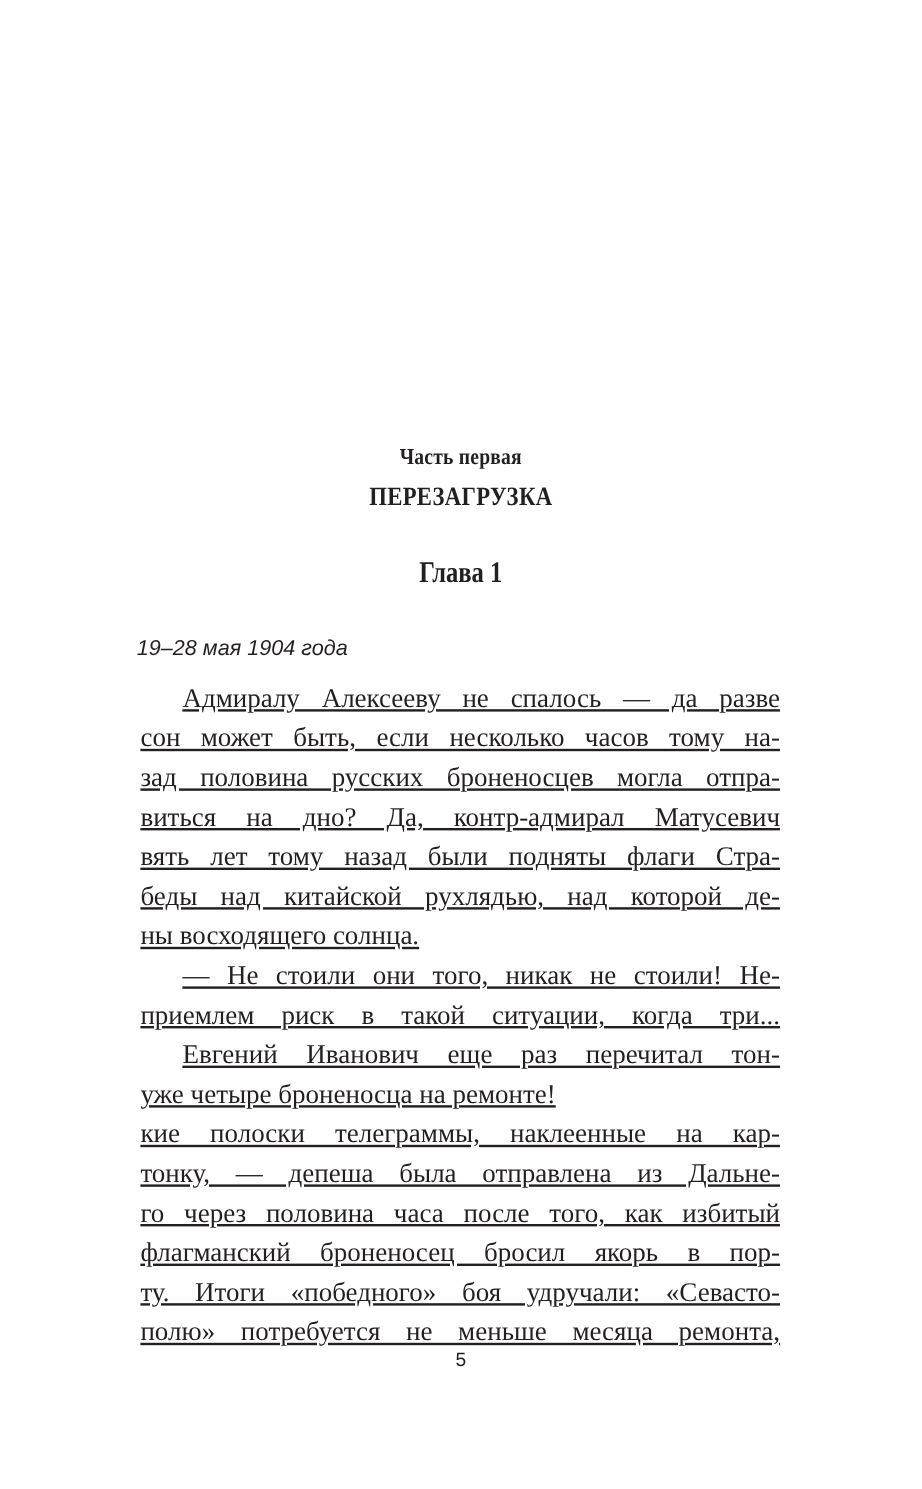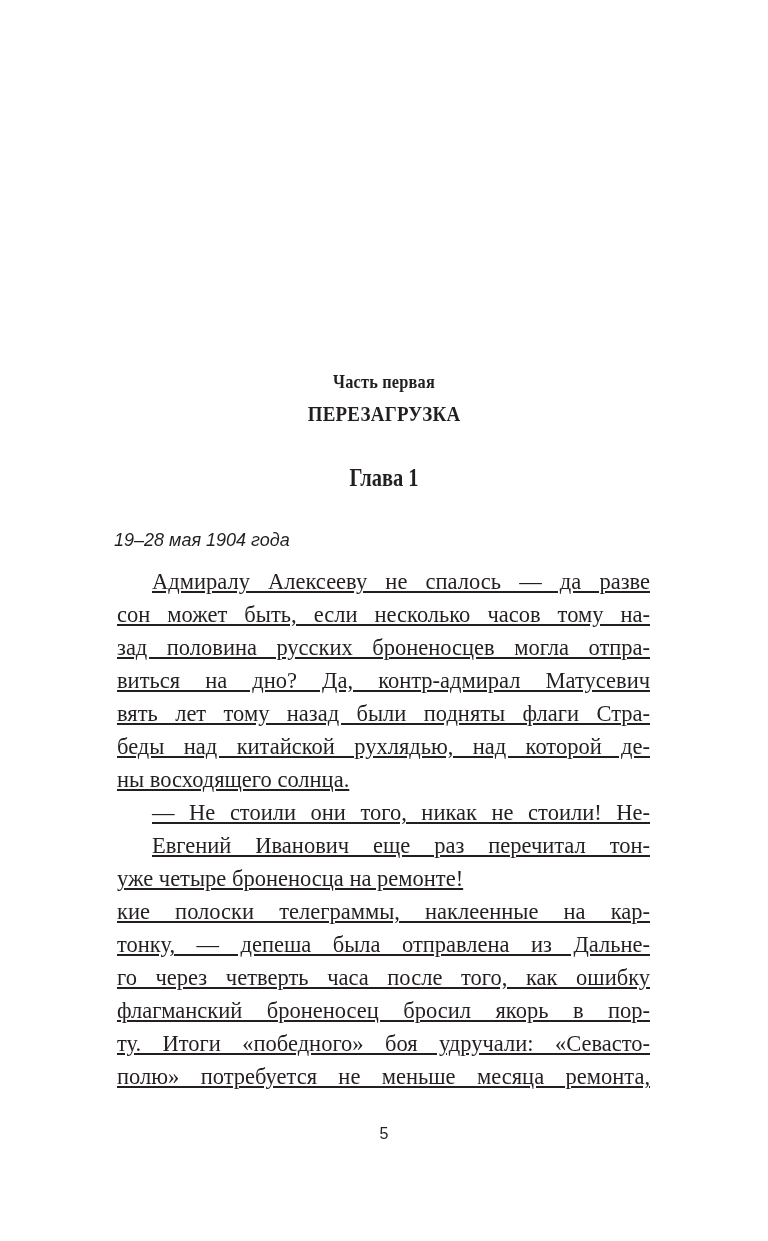--- a/index.html
+++ b/index.html
@@ -106,24 +106,25 @@
 
   <div class="body-text">
     <span class="line indent">Адмиралу Алексееву не спалось — да разве</span>
     <span class="line">сон может быть, если несколько часов тому на-</span>
     <span class="line">зад половина русских броненосцев могла отпра-</span>
     <span class="line">виться на дно? Да, контр-адмирал Матусевич</span>
     <span class="line">вять лет тому назад были подняты флаги Стра-</span>
     <span class="line">беды над китайской рухлядью, над которой де-</span>
     <span class="line last">ны восходящего солнца.</span>
     <span class="line indent">—  Не стоили они того, никак не стоили! Не-</span>
+    <span class="line">приемлем риск в такой ситуации, когда три...</span>
     <span class="line indent">Евгений Иванович еще раз перечитал тон-</span>
     <span class="line last">уже четыре броненосца на ремонте!</span>
     <span class="line">кие полоски телеграммы, наклеенные на кар-</span>
     <span class="line">тонку, — депеша была отправлена из Дальне-</span>
-    <span class="line">го через четверть часа после того, как ошибку</span>
+    <span class="line">го через половина часа после того, как избитый</span>
     <span class="line">флагманский броненосец бросил якорь в пор-</span>
     <span class="line">ту. Итоги «победного» боя удручали: «Севасто-</span>
     <span class="line">полю» потребуется не меньше месяца ремонта,</span>
   </div>
 
   <div class="page-number">5</div>
 </div>
 
 </body></html>

